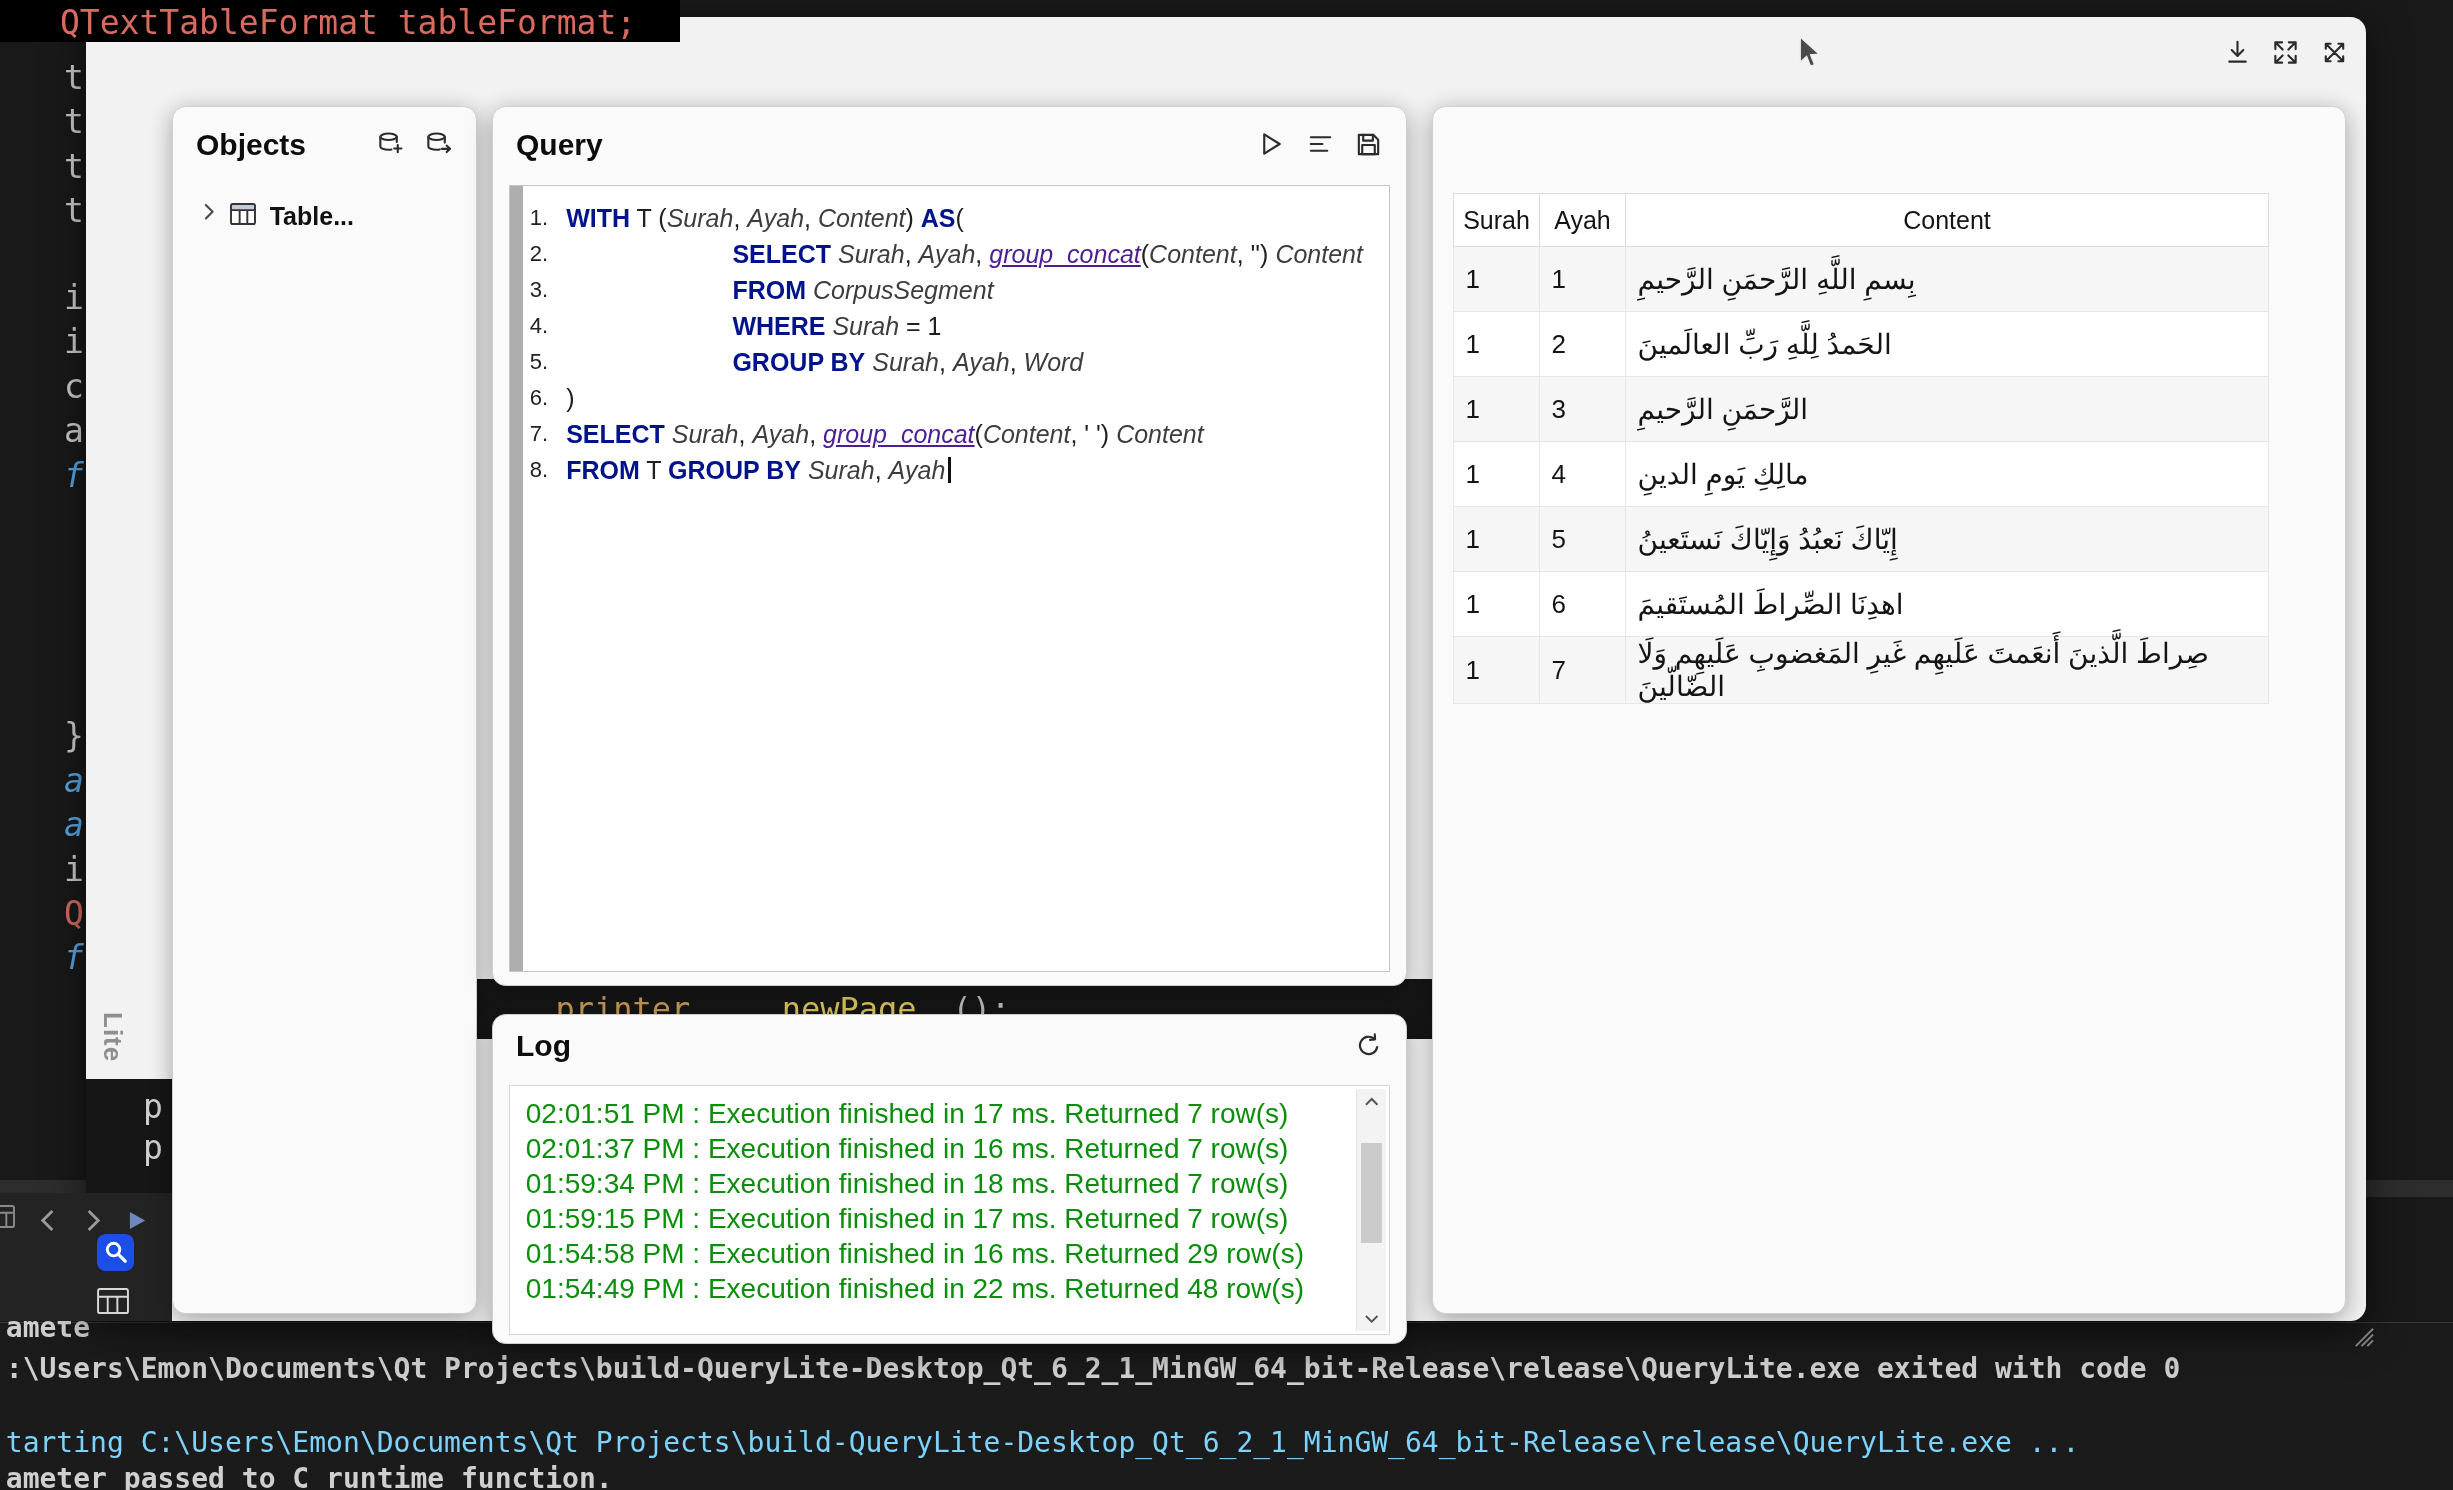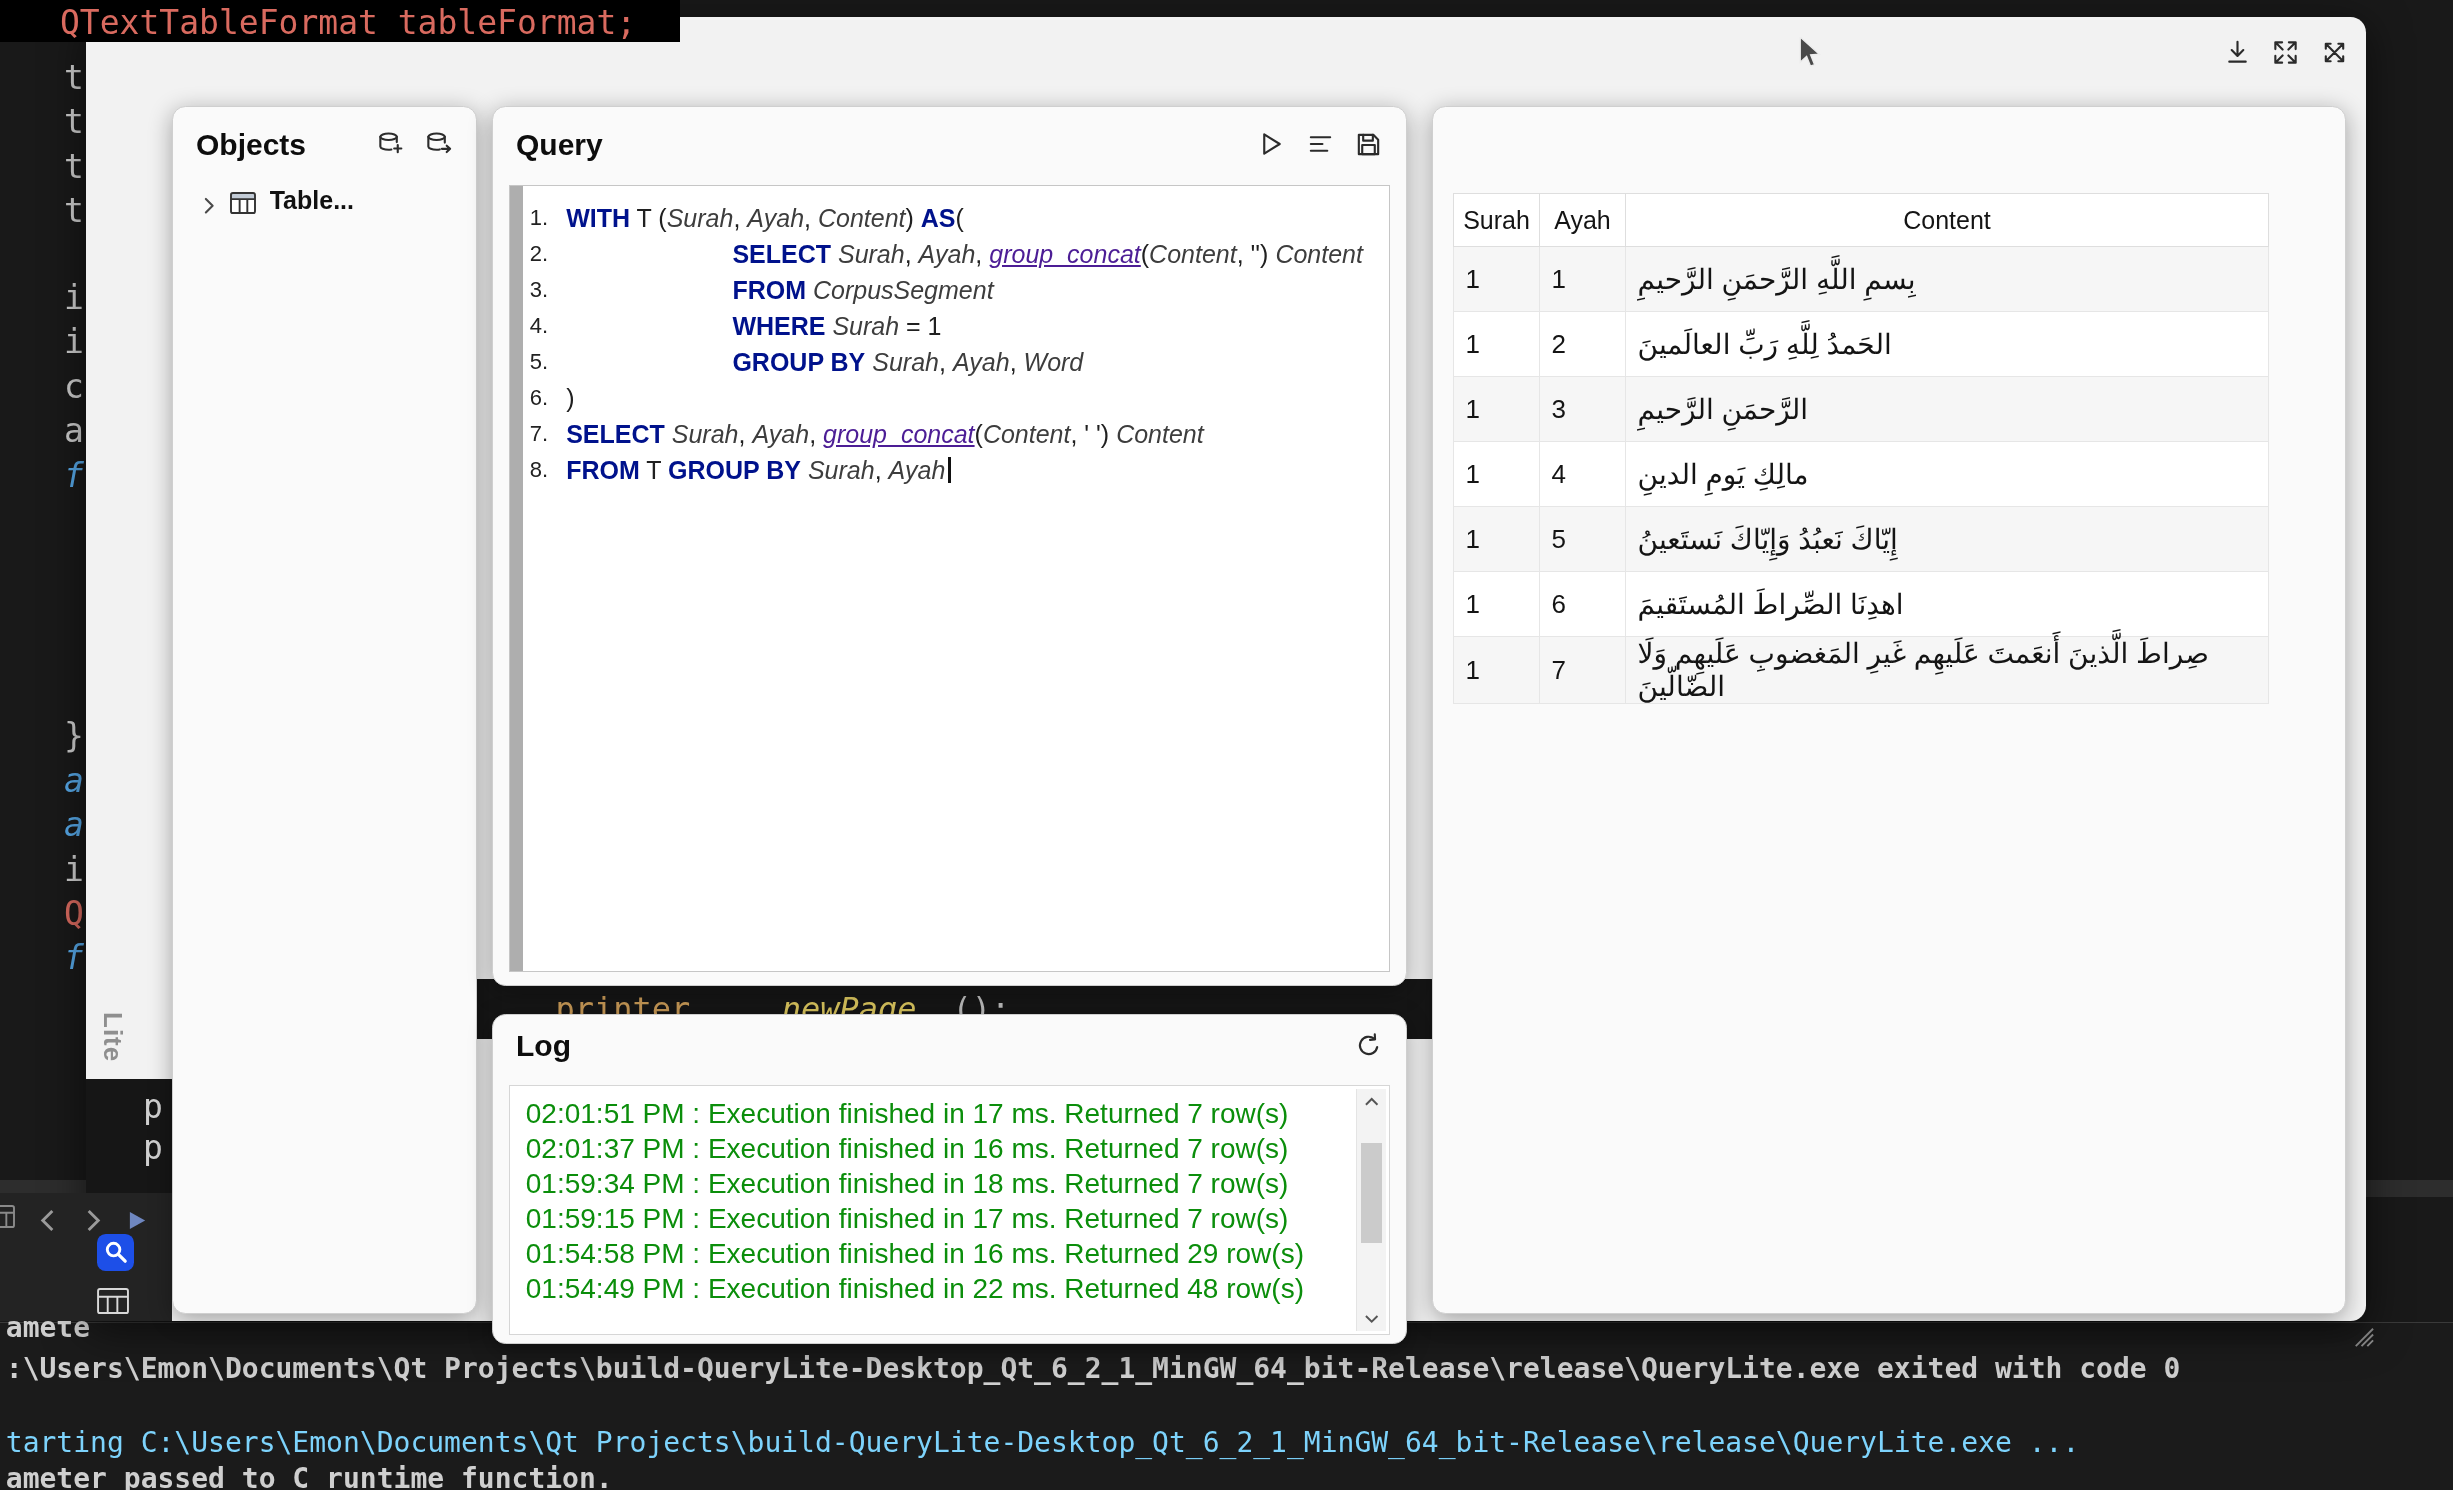--- a/index.html
+++ b/index.html
@@ -24,42 +24,42 @@
               border-radius:15.4px;box-shadow:0 9.7px 43px rgba(0,0,0,.55);z-index:5;}
   .win-controls{position:absolute;top:21px;right:17.4px;display:flex;gap:19.3px;}
   .wicon{width:29px;height:29px;cursor:pointer;}
   .wicon svg,.hicon svg{stroke:#2b2b2b;fill:none;stroke-width:2.2;stroke-linecap:round;stroke-linejoin:round;}
 
   
   #topcode-patch{position:absolute;left:0;top:0;width:680px;height:42px;background:#000000;z-index:6;}
   #topcode-patch span{position:absolute;left:60px;top:2.9px;font:500 33px "DejaVu Sans Mono",monospace;color:#d96a5f;white-space:pre;}
   #gap-strip{position:absolute;left:470px;top:979px;width:1004px;height:60px;background:#161616;z-index:6;
              display:flex;align-items:center;padding-left:13.5px;box-sizing:border-box;}
-  #gap-strip .gc-o{color:#c99a57}#gap-strip .gc-y{color:#dcc75f;font-style:italic}#gap-strip .gc-p{color:#bdbdbd}
+  #gap-strip .gc-o{color:#c99a57}#gap-strip .gc-y{color:#dcc75f;}#gap-strip .gc-p{color:#bdbdbd}
   #gap-strip span{font:400 32px "DejaVu Sans Mono",monospace;white-space:pre;margin-left:36px;}
   #side-label{position:absolute;left:97px;top:1012px;z-index:6;writing-mode:vertical-rl;
               font:600 26px "Liberation Sans",sans-serif;color:#8f8f8f;letter-spacing:1px;}
   #side-dark{position:absolute;left:86px;top:1079px;width:86px;height:114px;background:#161616;z-index:6;}
   #partial-code-letters{position:absolute;left:143px;top:0;width:39px;height:1491px;z-index:7;pointer-events:none;}
   .pchar{position:absolute;left:0;font:400 33px "DejaVu Sans Mono",monospace;color:#d0d0d0;}
   #side-toolbar{position:absolute;left:0;top:1193px;width:172px;height:128px;background:#232323;z-index:6;}
   #side-toolbar .ticon{position:absolute;}
   #app-icon{position:absolute;left:97px;top:1234px;width:37px;height:37px;border-radius:8.7px;
             background:#1d4fe8;z-index:7;display:flex;align-items:center;justify-content:center;}
 
   
   .card{position:absolute;background:#fafafa;border:1px solid #cfcfcf;border-radius:13.5px;
         box-shadow:0 5.8px 23px rgba(0,0,0,.33);z-index:7;box-sizing:border-box;}
   .card-header{display:flex;align-items:center;padding:0 23px;height:75px;}
   .card-title{font-weight:700;font-size:30px;color:#0d0d0d;}
   .hdr-icons{margin-left:auto;display:flex;gap:19.3px;align-items:center;}
   .hicon{width:29px;height:29px;cursor:pointer;}
 
   #objects-card{left:172px;top:106px;width:305px;height:1208px;}
-  .tree-row{display:flex;align-items:flex-end;gap:12.6px;padding-left:29px;margin-top:4px;cursor:pointer;}
+  .tree-row{display:flex;align-items:flex-start;gap:12.6px;padding-left:29px;margin-top:20px;cursor:pointer;}
   .tree-label{font-weight:700;font-size:25px;color:#111;}
 
   #query-card{left:492px;top:106px;width:915px;height:880px;}
   .editor{position:absolute;left:16.4px;top:78px;right:16.4px;bottom:12.6px;background:#fff;
           border:1px solid #c6c6c6;overflow:hidden;padding-top:13.5px;}
   .editor::before{content:'';position:absolute;left:0;top:0;bottom:0;width:12.6px;background:#aeaeae;}
   .qline{display:flex;line-height:36px;font-size:25px;}
   .lnum{flex:0 0 50px;box-sizing:border-box;padding-left:19.3px;font-size:22px;color:#222;}
   .lcode{white-space:pre;color:#202020;padding-left:5.8px;}
   .lcode.ind{padding-left:172px;}

